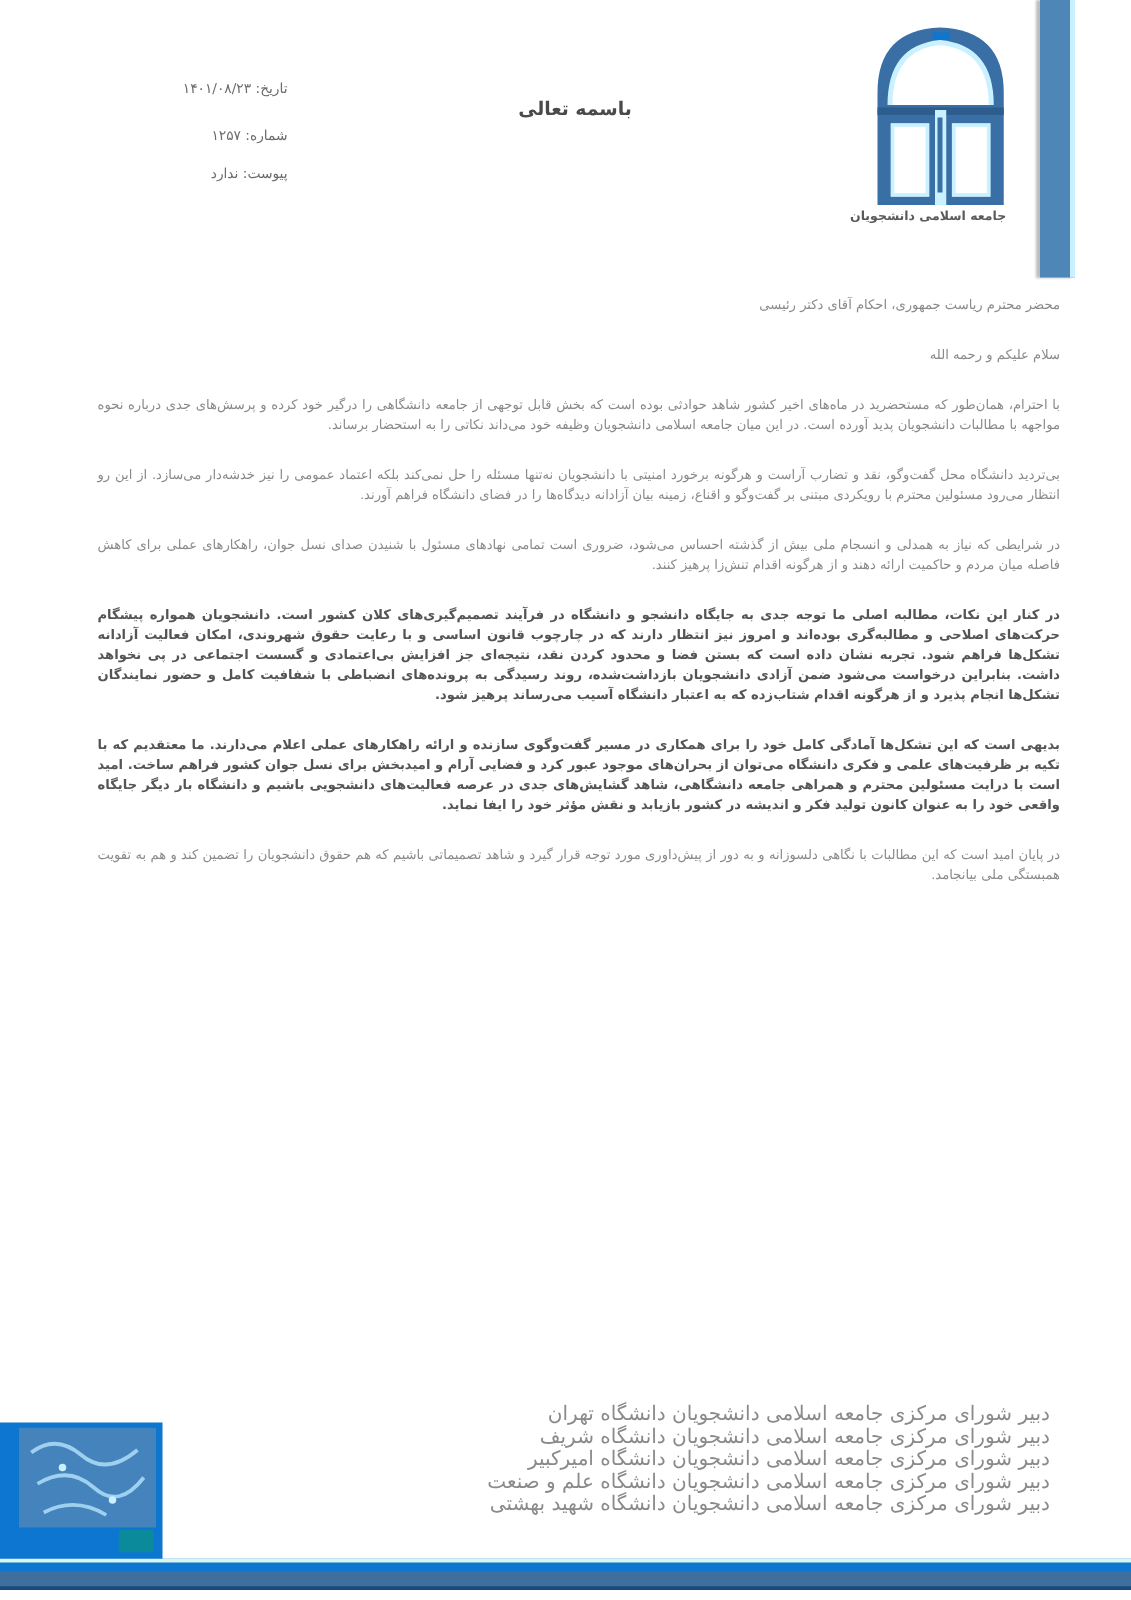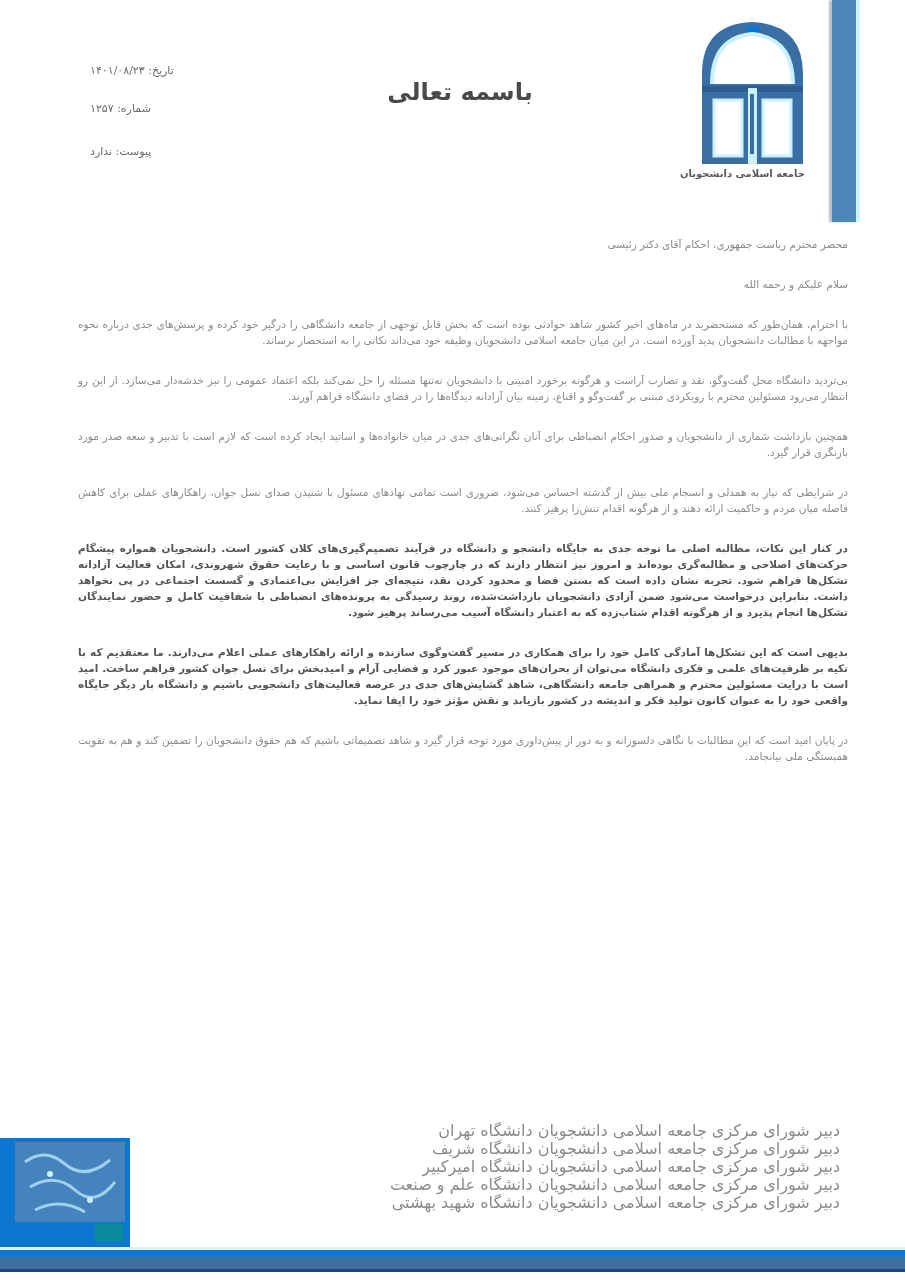--- a/index.html
+++ b/index.html
@@ -11,26 +11,26 @@
     .right-bar { position: absolute; left: 832px; top: 0; width: 24px; height: 222px;
                  background: #4f86b8; border-right: 4px solid #c9f1ff; box-shadow: -3px 0 2px #bdbdbd; }
 
     
     .logo { position: absolute; left: 690px; top: 14px; width: 125px; height: 150px; }
     .logo-caption { position: absolute; left: 680px; top: 168px; width: 140px; text-align: left;
                     font-size: 10px; font-weight: bold; color: #5a5a5a; direction: rtl; }
 
     
     .basmala { position: absolute; left: 370px; top: 78px; width: 180px; text-align: center;
-               font-size: 24px; font-weight: bold; color: #4a4a4a; direction: rtl; }
-    .meta-line { position: absolute; left: 90px; width: 140px; direction: rtl; text-align: left;
+               font-size: 15px; font-weight: bold; color: #4a4a4a; direction: rtl; }
+    .meta-line { position: absolute; left: 90px; width: 140px; direction: rtl; text-align: right;
                  font-size: 11px; color: #6a6a6a; }
     .meta-date { top: 64px; }
     .meta-number { top: 102px; }
-    .meta-attach { top: 145px; }
+    .meta-attach { top: 132px; }
     .subject { position: absolute; left: 240px; top: 140px; width: 440px; direction: rtl;
                text-align: center; font-size: 12px; line-height: 26px; color: #777; }
 
     
     .body { position: absolute; left: 78px; top: 236px; width: 770px; direction: rtl; text-align: justify;
             font-size: 10.5px; line-height: 16px; color: #8a8a8a; }
     .body p { margin: 0 0 24px 0; }
     .body p.bold { color: #555555; font-weight: bold; }
     .addressee { margin-bottom: 24px !important; }
 
@@ -71,21 +71,20 @@
   <div class="basmala">باسمه تعالی</div>
   <div class="meta-line meta-date">تاریخ: ۱۴۰۱/۰۸/۲۳</div>
   <div class="meta-line meta-number">شماره: ۱۲۵۷</div>
   <div class="meta-line meta-attach">پیوست: ندارد</div>
 
   <div class="body">
     <p class="addressee">محضر محترم ریاست جمهوری، احکام آقای دکتر رئیسی</p>
     <p>سلام علیکم و رحمه الله</p>
     <p>با احترام، همان‌طور که مستحضرید در ماه‌های اخیر کشور شاهد حوادثی بوده است که بخش قابل توجهی از جامعه دانشگاهی را درگیر خود کرده و پرسش‌های جدی درباره نحوه مواجهه با مطالبات دانشجویان پدید آورده است. در این میان جامعه اسلامی دانشجویان وظیفه خود می‌داند نکاتی را به استحضار برساند.</p>
     <p>بی‌تردید دانشگاه محل گفت‌وگو، نقد و تضارب آراست و هرگونه برخورد امنیتی با دانشجویان نه‌تنها مسئله را حل نمی‌کند بلکه اعتماد عمومی را نیز خدشه‌دار می‌سازد. از این رو انتظار می‌رود مسئولین محترم با رویکردی مبتنی بر گفت‌وگو و اقناع، زمینه بیان آزادانه دیدگاه‌ها را در فضای دانشگاه فراهم آورند.</p>
-    <p>همچنین بازداشت شماری از دانشجویان و صدور احکام انضباطی برای آنان نگرانی‌های جدی در میان خانواده‌ها و اساتید ایجاد کرده است که لازم است با تدبیر و سعه صدر مورد بازنگری قرار گیرد.</p>
     <p>در شرایطی که نیاز به همدلی و انسجام ملی بیش از گذشته احساس می‌شود، ضروری است تمامی نهادهای مسئول با شنیدن صدای نسل جوان، راهکارهای عملی برای کاهش فاصله میان مردم و حاکمیت ارائه دهند و از هرگونه اقدام تنش‌زا پرهیز کنند.</p>
     <p class="bold">در کنار این نکات، مطالبه اصلی ما توجه جدی به جایگاه دانشجو و دانشگاه در فرآیند تصمیم‌گیری‌های کلان کشور است. دانشجویان همواره پیشگام حرکت‌های اصلاحی و مطالبه‌گری بوده‌اند و امروز نیز انتظار دارند که در چارچوب قانون اساسی و با رعایت حقوق شهروندی، امکان فعالیت آزادانه تشکل‌ها فراهم شود. تجربه نشان داده است که بستن فضا و محدود کردن نقد، نتیجه‌ای جز افزایش بی‌اعتمادی و گسست اجتماعی در پی نخواهد داشت. بنابراین درخواست می‌شود ضمن آزادی دانشجویان بازداشت‌شده، روند رسیدگی به پرونده‌های انضباطی با شفافیت کامل و حضور نمایندگان تشکل‌ها انجام پذیرد و از هرگونه اقدام شتاب‌زده که به اعتبار دانشگاه آسیب می‌رساند پرهیز شود.</p>
     <p class="bold">بدیهی است که این تشکل‌ها آمادگی کامل خود را برای همکاری در مسیر گفت‌وگوی سازنده و ارائه راهکارهای عملی اعلام می‌دارند. ما معتقدیم که با تکیه بر ظرفیت‌های علمی و فکری دانشگاه می‌توان از بحران‌های موجود عبور کرد و فضایی آرام و امیدبخش برای نسل جوان کشور فراهم ساخت. امید است با درایت مسئولین محترم و همراهی جامعه دانشگاهی، شاهد گشایش‌های جدی در عرصه فعالیت‌های دانشجویی باشیم و دانشگاه بار دیگر جایگاه واقعی خود را به عنوان کانون تولید فکر و اندیشه در کشور بازیابد و نقش مؤثر خود را ایفا نماید.</p>
     <p>در پایان امید است که این مطالبات با نگاهی دلسوزانه و به دور از پیش‌داوری مورد توجه قرار گیرد و شاهد تصمیماتی باشیم که هم حقوق دانشجویان را تضمین کند و هم به تقویت همبستگی ملی بیانجامد.</p>
   </div>
 
   <div class="cc">
     <div>دبیر شورای مرکزی جامعه اسلامی دانشجویان دانشگاه تهران</div>
     <div>دبیر شورای مرکزی جامعه اسلامی دانشجویان دانشگاه شریف</div>
     <div>دبیر شورای مرکزی جامعه اسلامی دانشجویان دانشگاه امیرکبیر</div>

